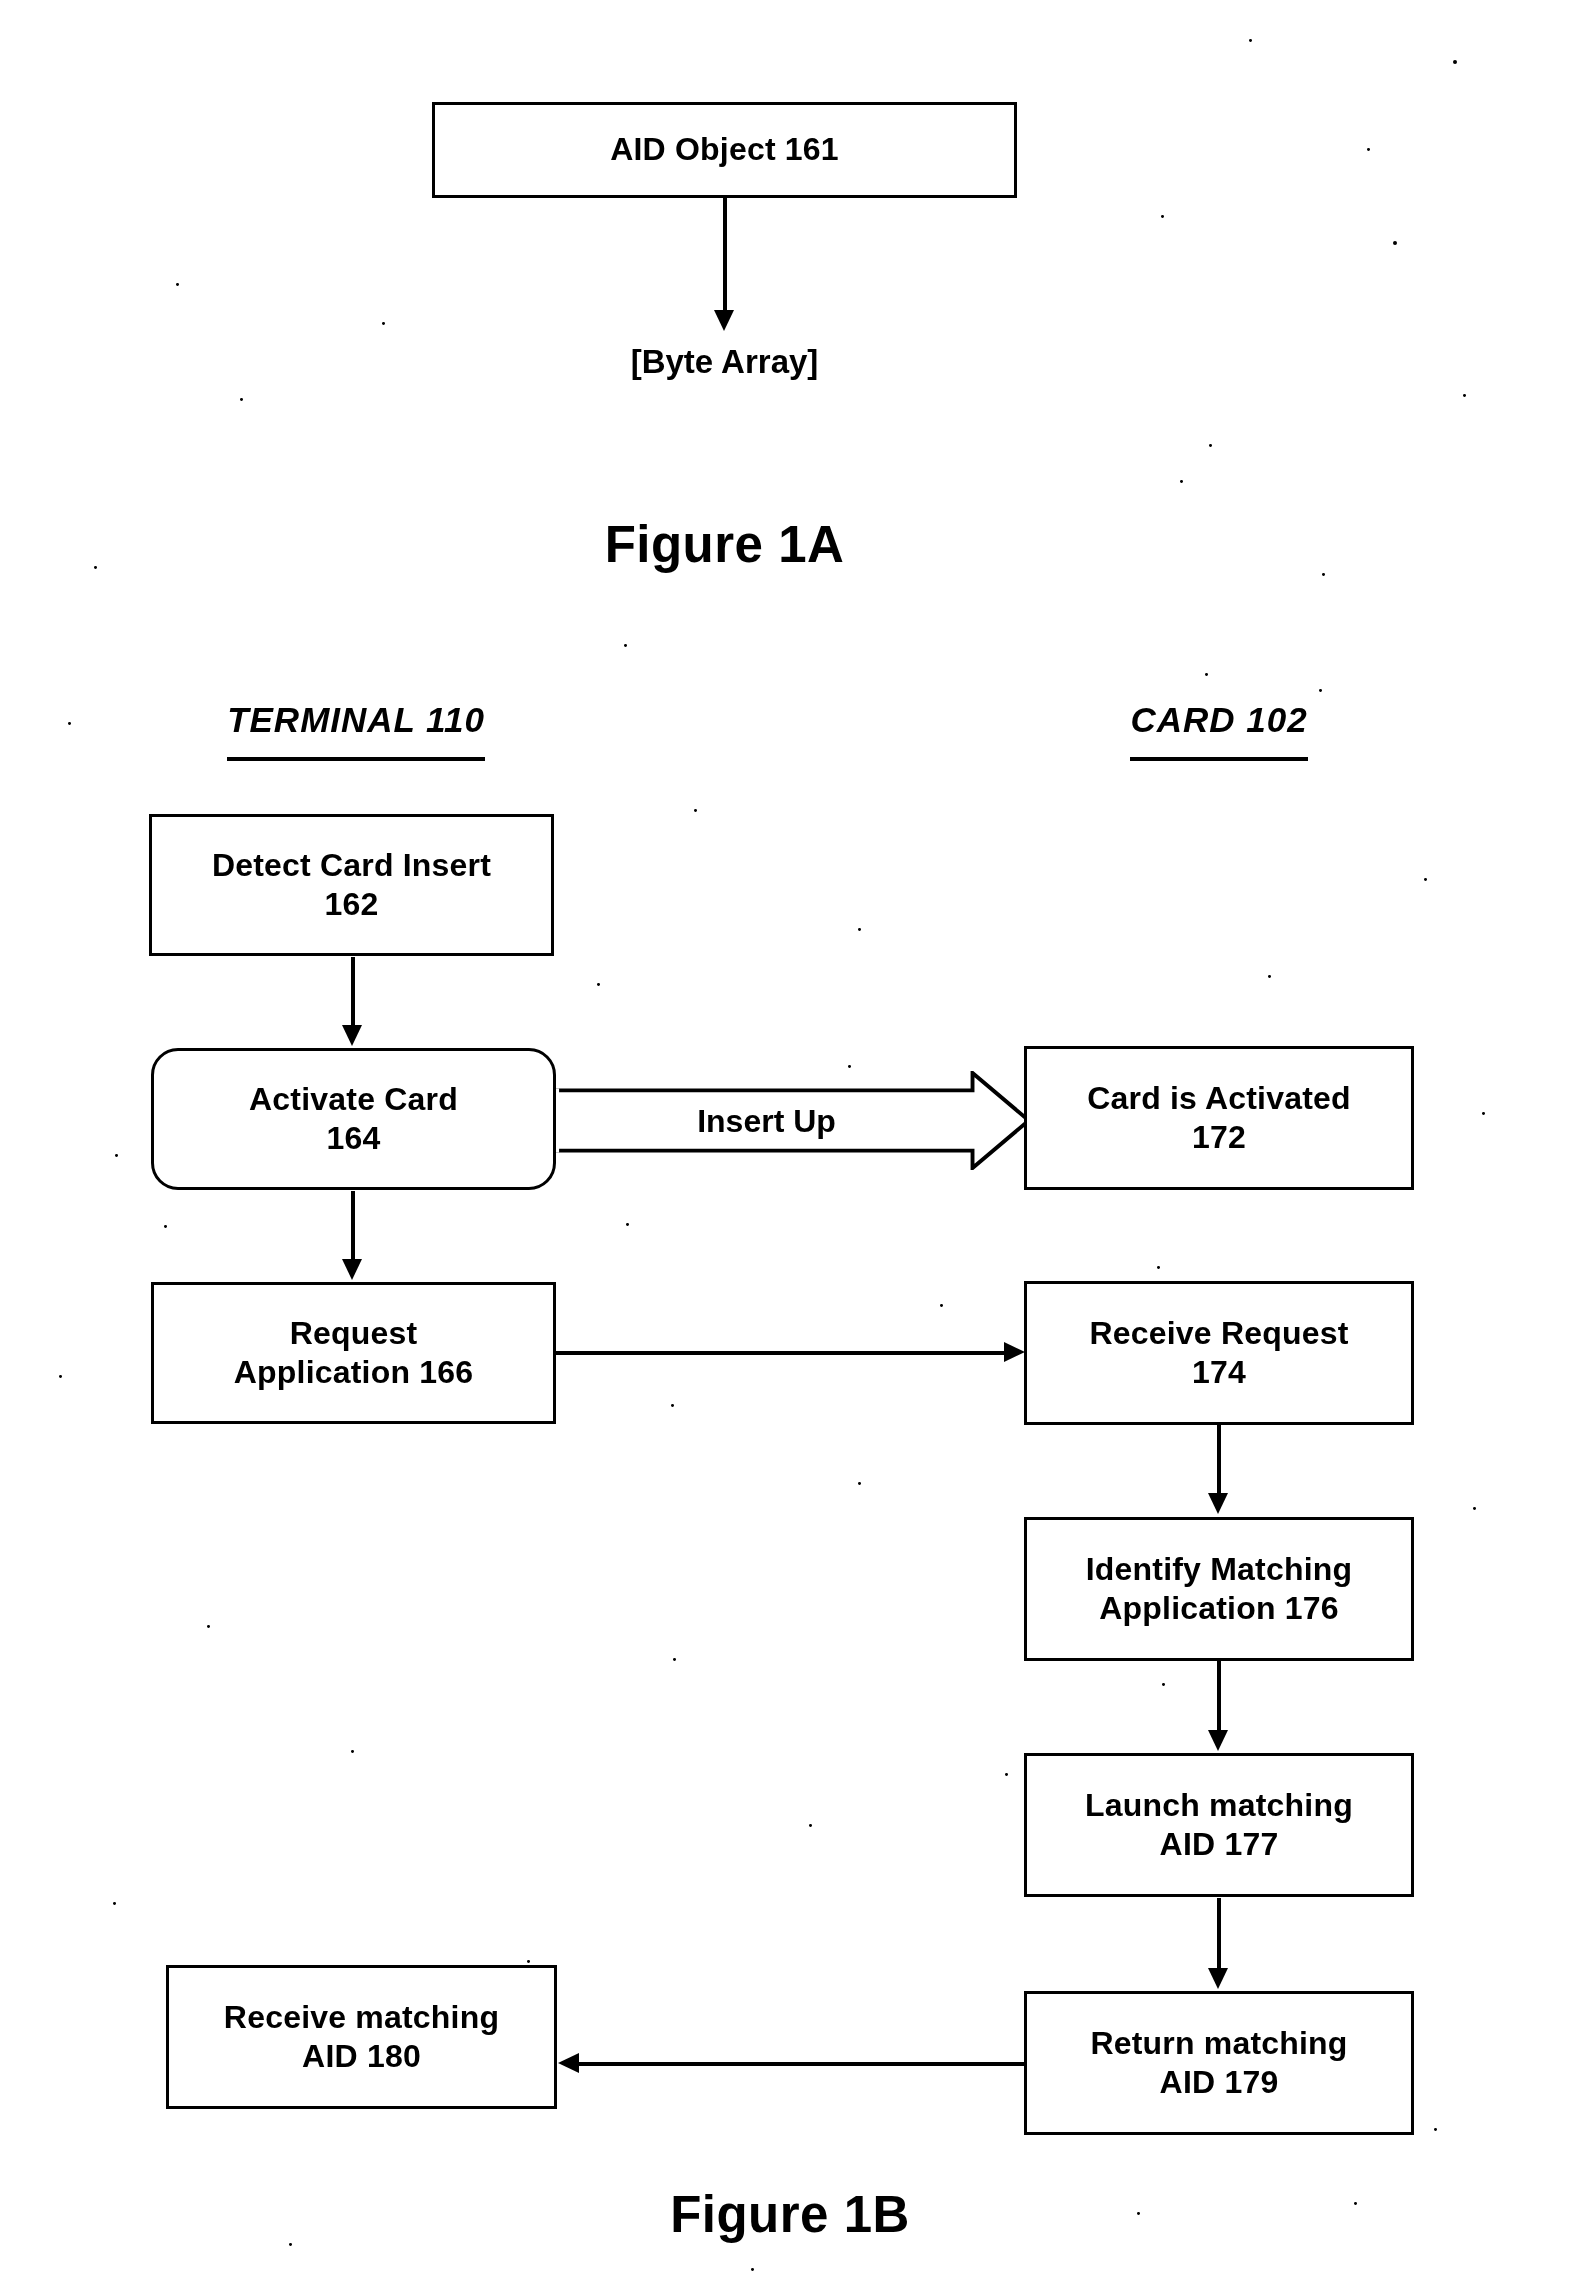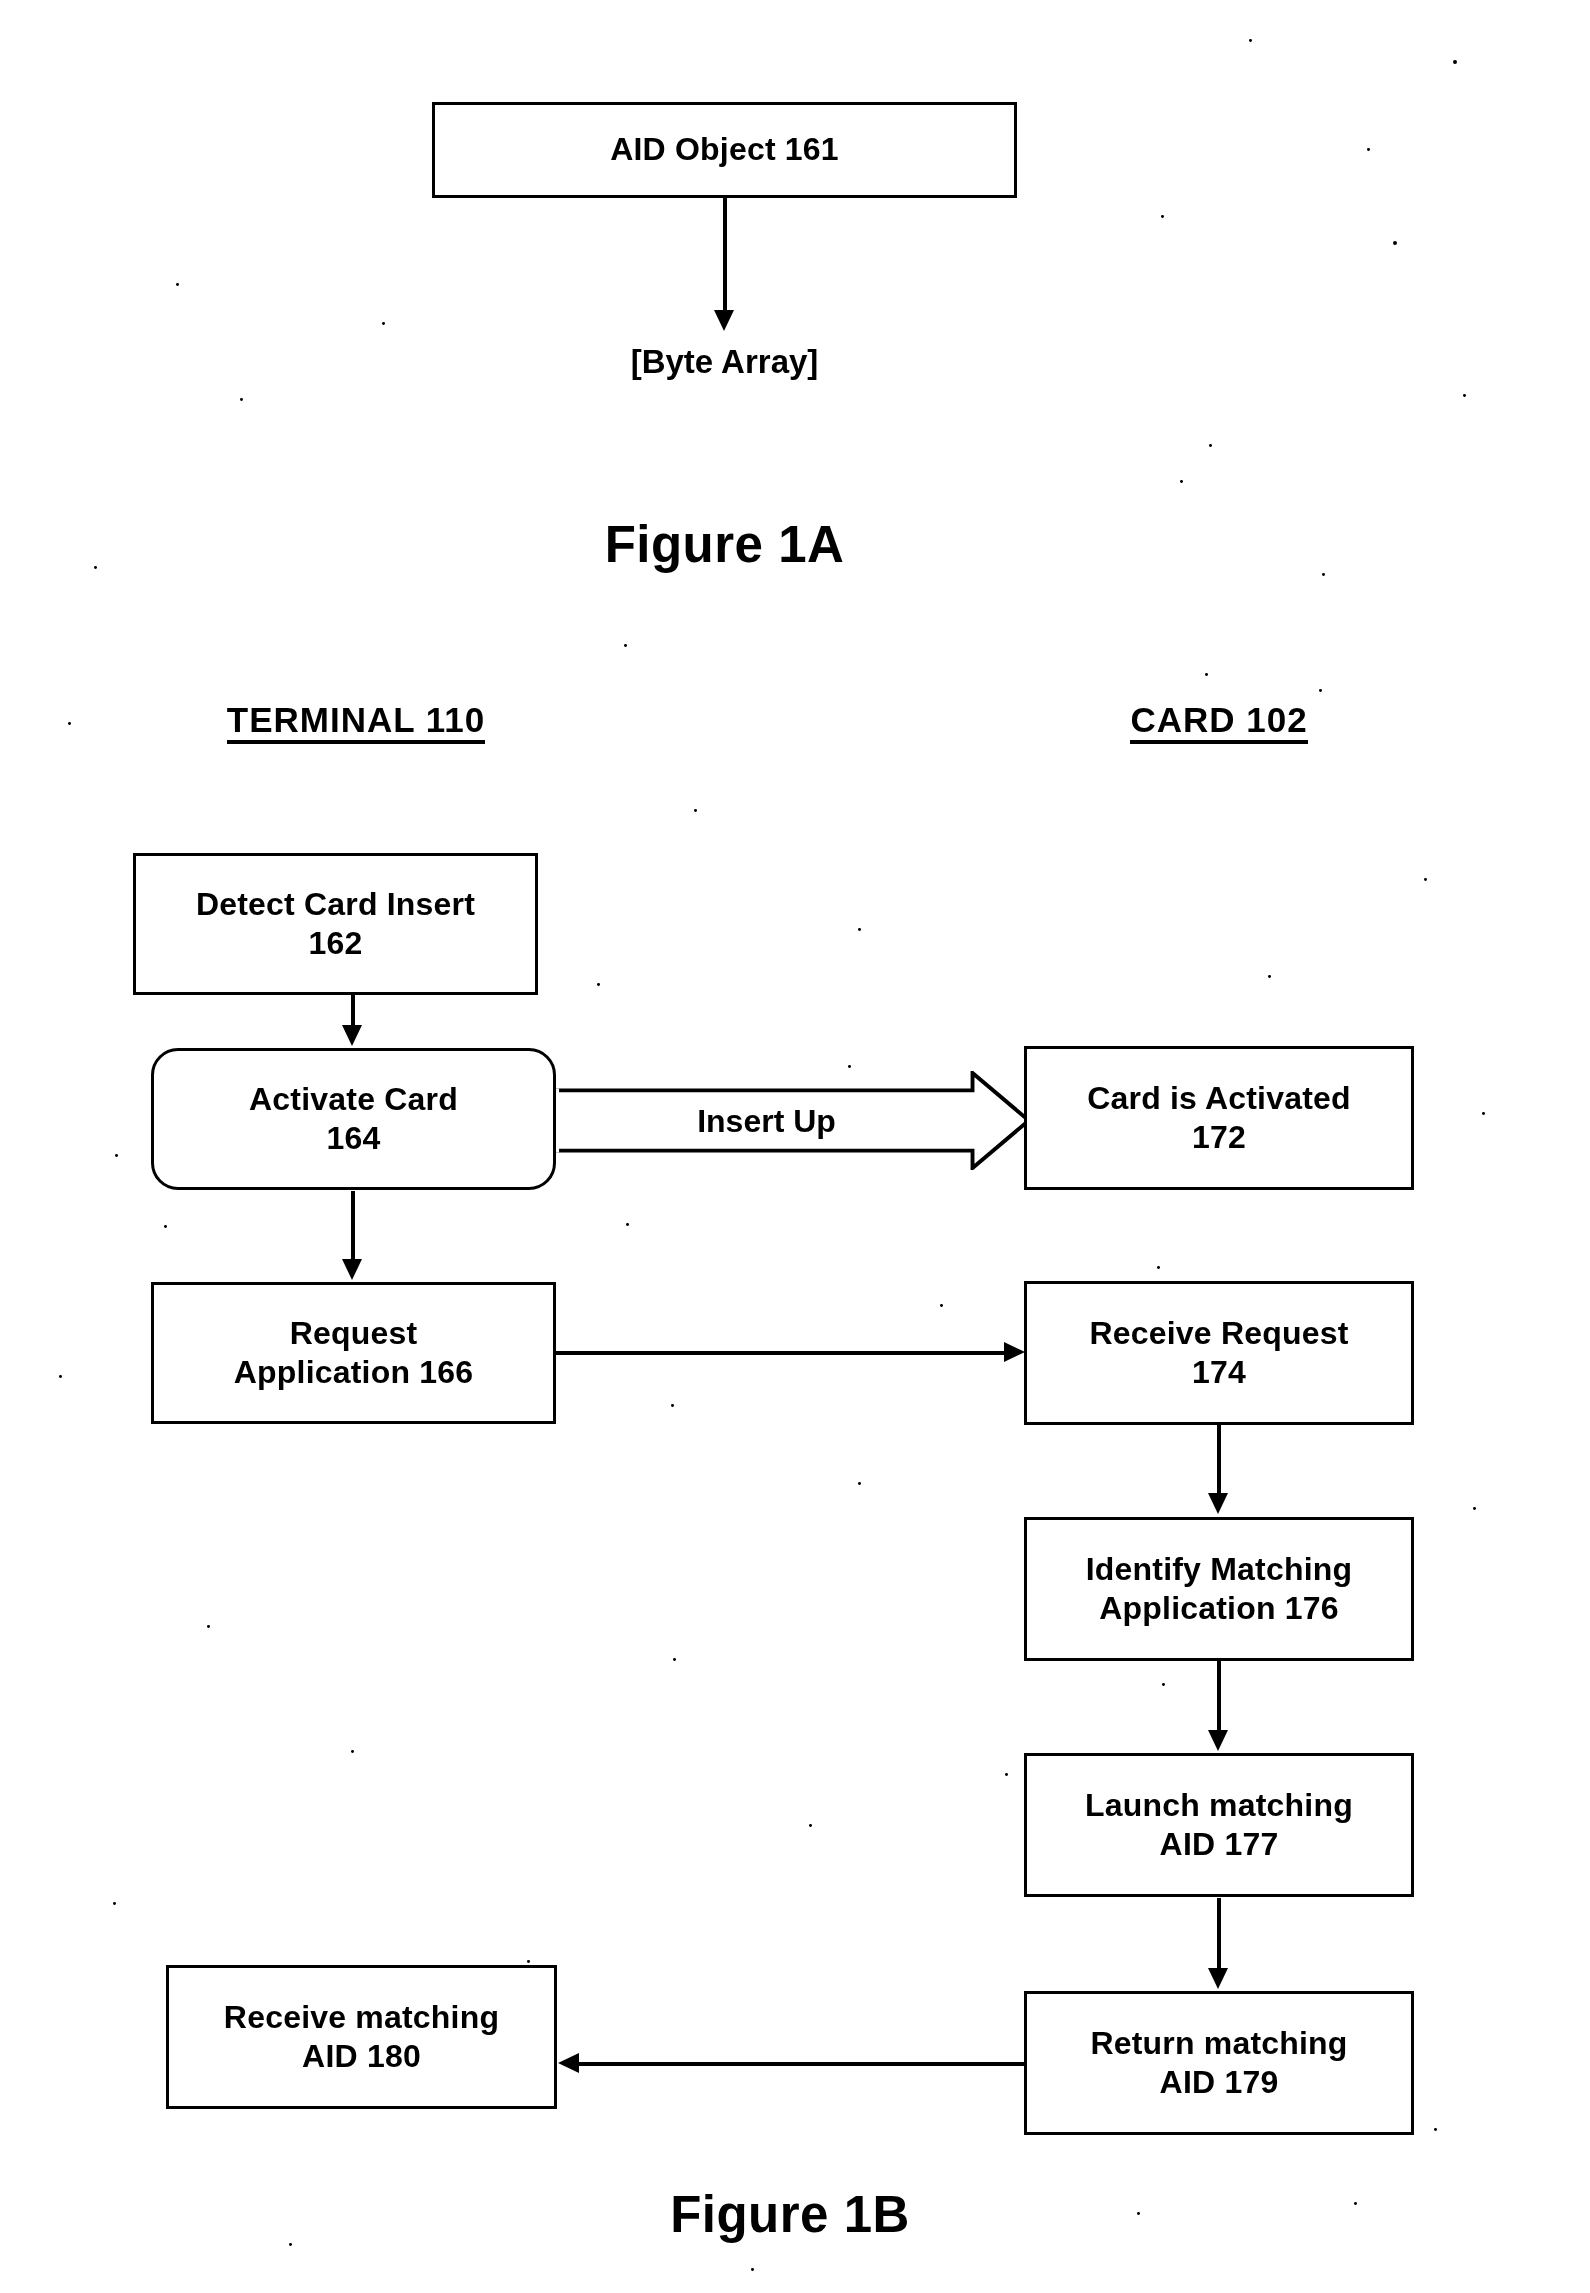--- a/index.html
+++ b/index.html
@@ -48,21 +48,22 @@
     z-index: 5;
   }
   .fig-title {
     font-size: 51px;
     letter-spacing: 0.5px;
   }
   .col-head {
     font-size: 35px;
     letter-spacing: 1px;
     border-bottom: 4.9px solid #000;
-    padding-bottom: 1px;
+    padding-bottom: 18px;
+    font-style: italic;
   }
   .byte-label {
     font-size: 33px;
   }
   .powerup-label {
     font-size: 32px;
     z-index: 8;
   }
 
   
@@ -143,21 +144,21 @@
 
   <div>
 
     <div class="label" style="left:151px; top:700px; width:410px;">
       <span class="col-head">TERMINAL 110</span>
     </div>
     <div class="label" style="left:1024px; top:700px; width:390px;">
       <span class="col-head">CARD 102</span>
     </div>
 
-    <div class="fbox" style="left:133px; top:814px; width:405px; height:142px;margin-top:39px;">
+    <div class="fbox" style="left:149px; top:814px; width:405px; height:142px;">
       <span class="txt"><span>Detect Card Insert</span><br><span>162</span></span>
     </div>
 
     <div class="fbox" style="left:151px; top:1048px; width:405px; height:142px;border-radius:27px;">
       <span class="txt"><span>Activate Card</span><br><span>164</span></span>
     </div>
 
     <div class="fbox" style="left:151px; top:1282px; width:405px; height:142px;">
       <span class="txt"><span>Request</span><br><span>Application 166</span></span>
     </div>

